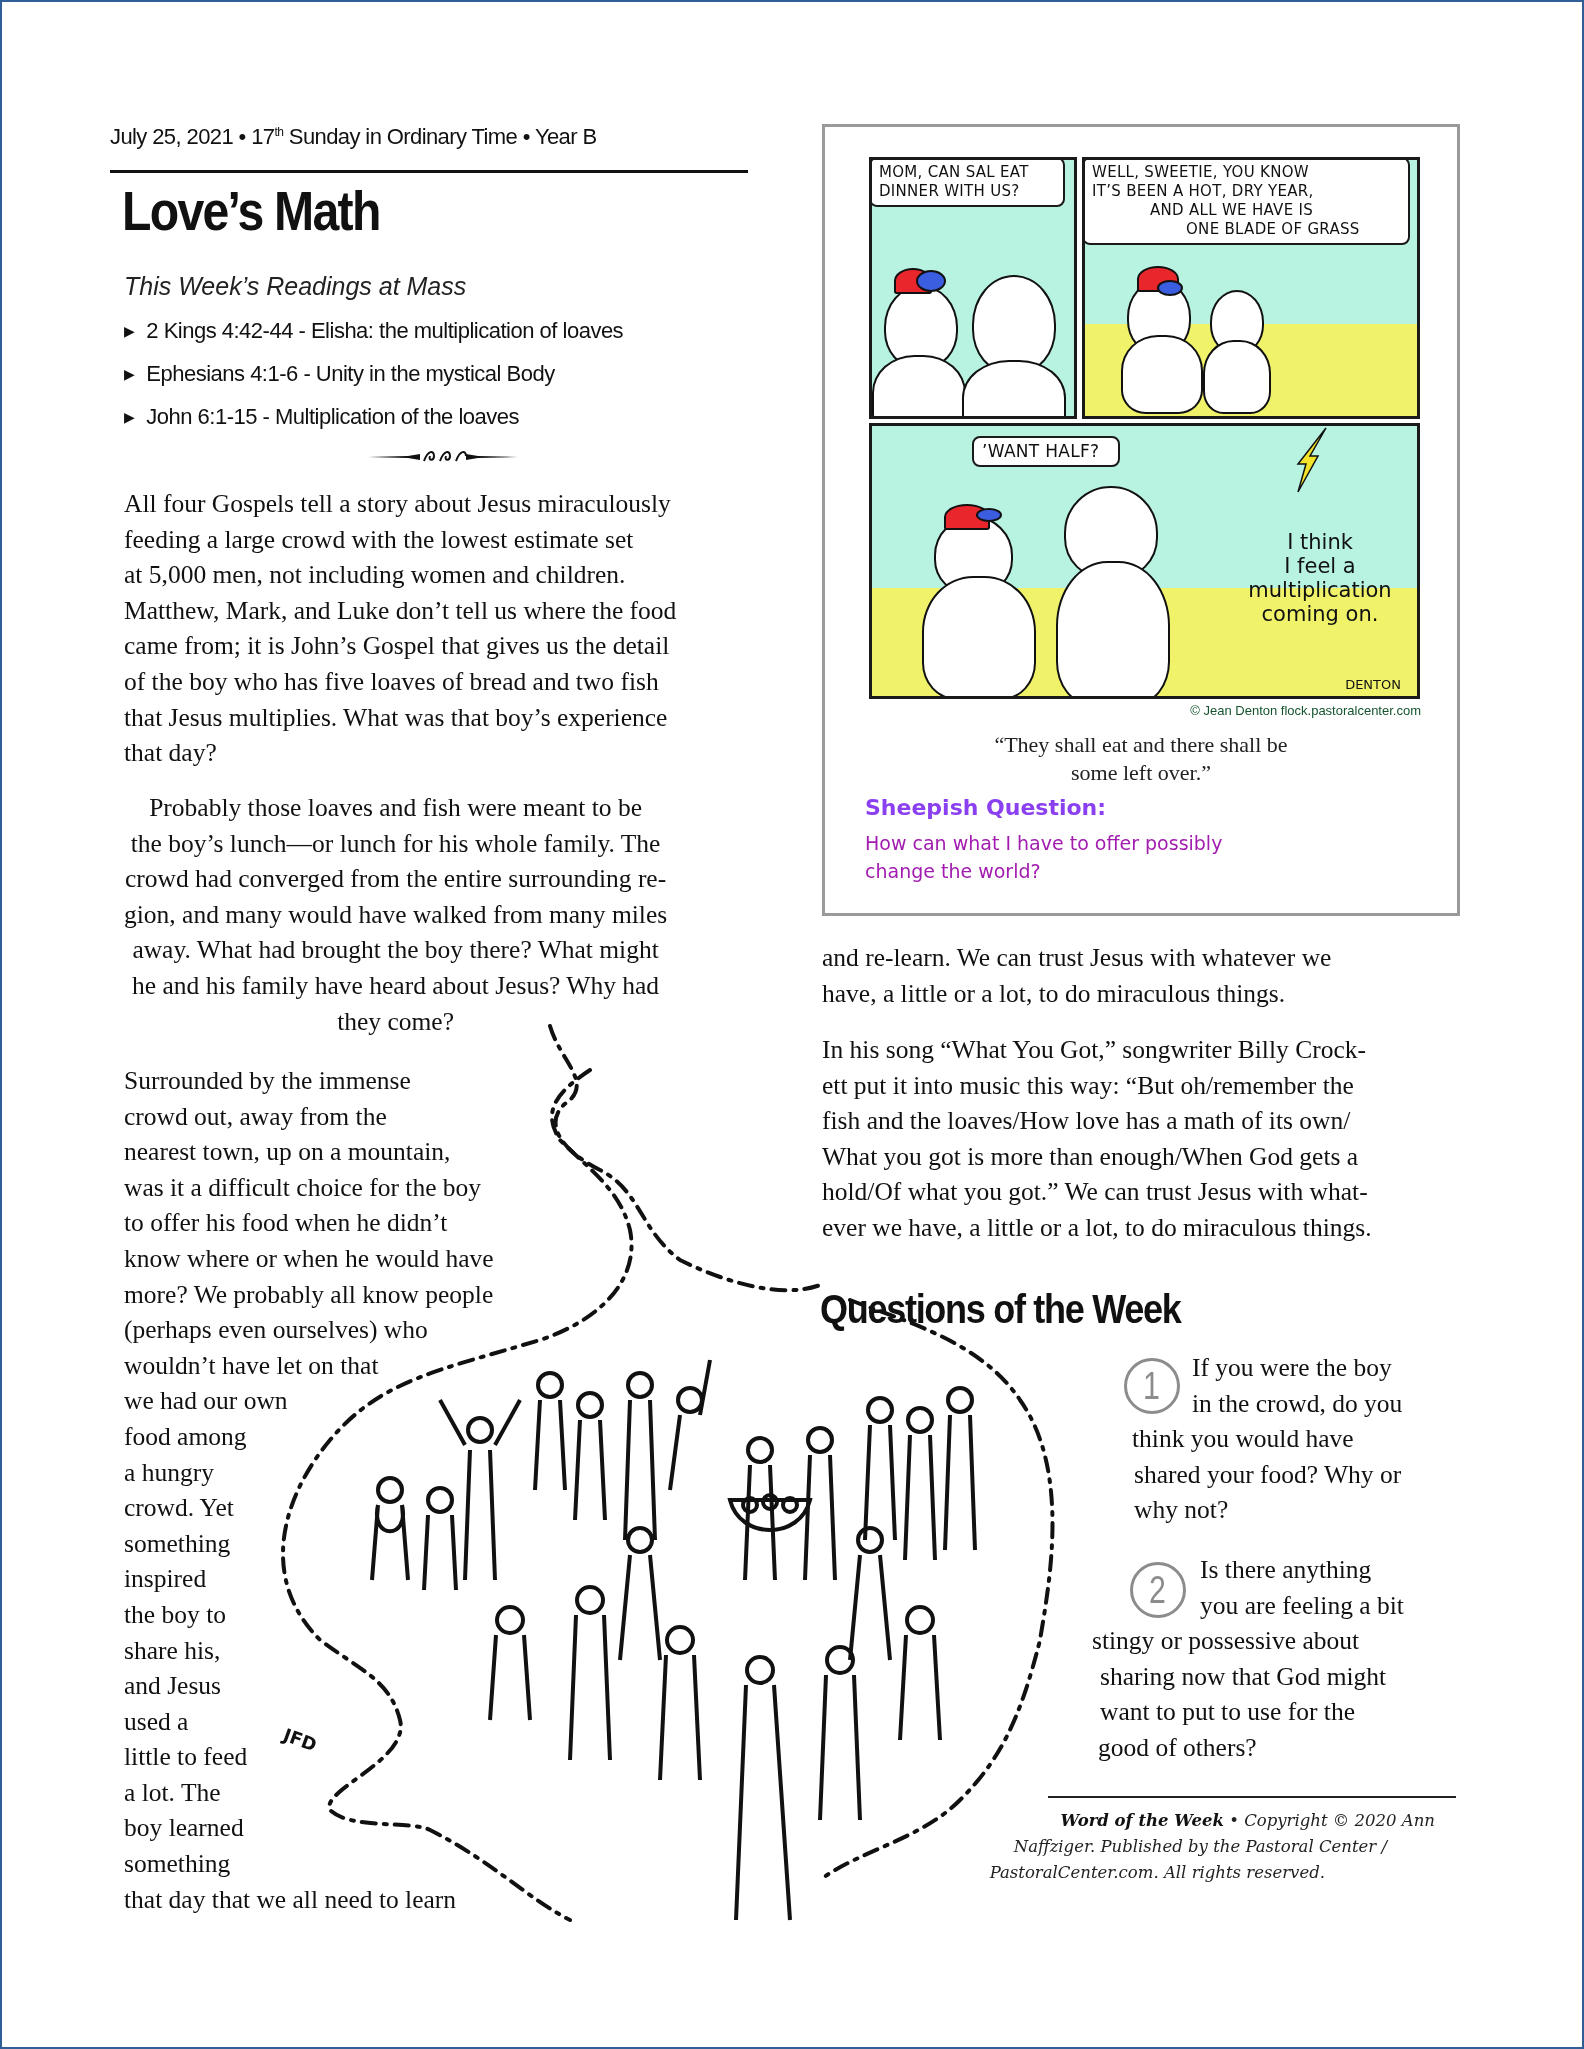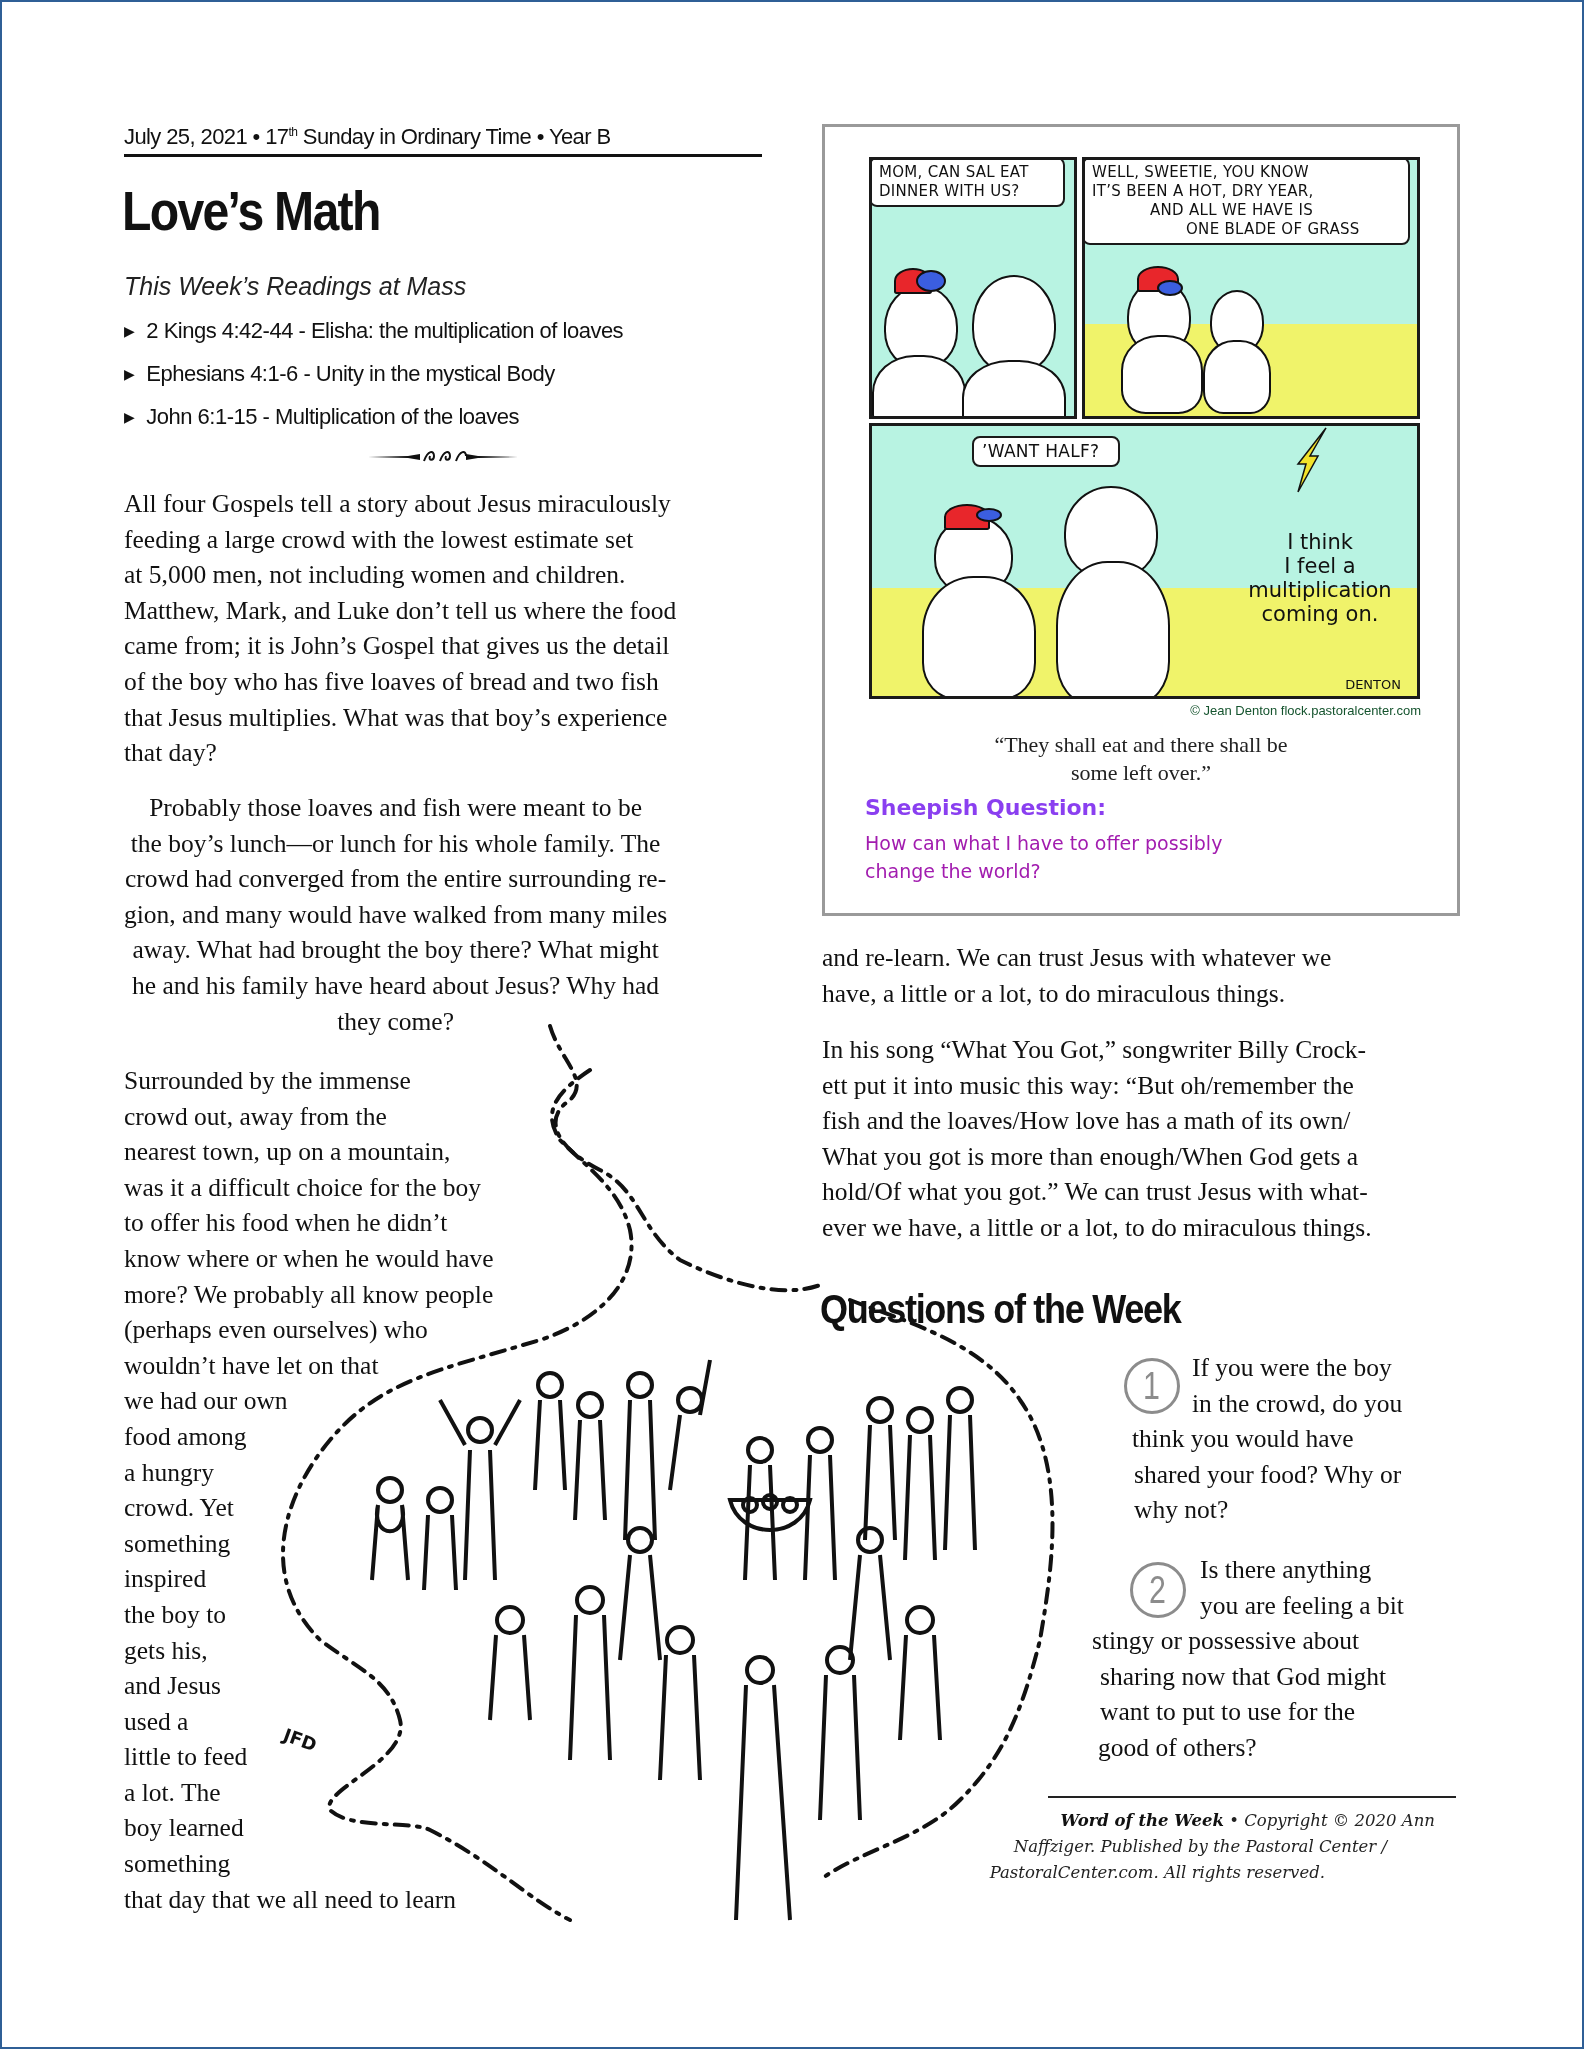--- a/index.html
+++ b/index.html
@@ -7,23 +7,23 @@
     width: 1584px; height: 2049px; background: #ffffff; position: relative; overflow: hidden;
     font-family: "Liberation Serif", serif; color: #111;
   }
   .page-border {
     position: absolute; left: 0; top: 0; width: 1580px; height: 2045px;
     border: 2px solid #2f5f96;
   }
 
   
   .dateline {
-    position: absolute; left: 124px; top: 124px; width: 638px;
+    position: absolute; left: 110px; top: 124px; width: 638px;
     font-family: "Liberation Sans", sans-serif; font-size: 22px; letter-spacing: -0.6px;
-    border-bottom: 3px solid #111; padding-bottom: 4px;
+    border-bottom: 3px solid #111; padding-bottom: 20px;
   }
   .dateline sup { font-size: 12px; }
   .title {
     position: absolute; left: 122px; top: 178px;
     font-family: "Liberation Sans", sans-serif; font-weight: bold; font-size: 56px; letter-spacing: -2px;
     transform: scaleX(0.86); transform-origin: left top;
   }
   .readings-head {
     position: absolute; left: 124px; top: 272px;
     font-family: "Liberation Sans", sans-serif; font-style: italic; font-size: 25px; color: #222;
@@ -167,21 +167,21 @@
     <p>more? We probably all know people</p>
     <p>(perhaps even ourselves) who</p>
   <p>wouldn’t have let on that</p>
     <p>we had our own</p>
     <p>food among</p>
     <p>a hungry</p>
   <p>crowd. Yet</p>
     <p>something</p>
     <p>inspired</p>
     <p>the boy to</p>
-  <p>gets his,</p>
+  <p>share his,</p>
     <p>and Jesus</p>
     <p>used a</p>
     <p>little to feed</p>
   <p>a lot. The</p>
     <p>boy learned</p>
     <p>something</p>
     <p>that day that we all need to learn</p>
 </div>
 <div class="body-text p4">
   <p>and re-learn. We can trust Jesus with whatever we</p>

